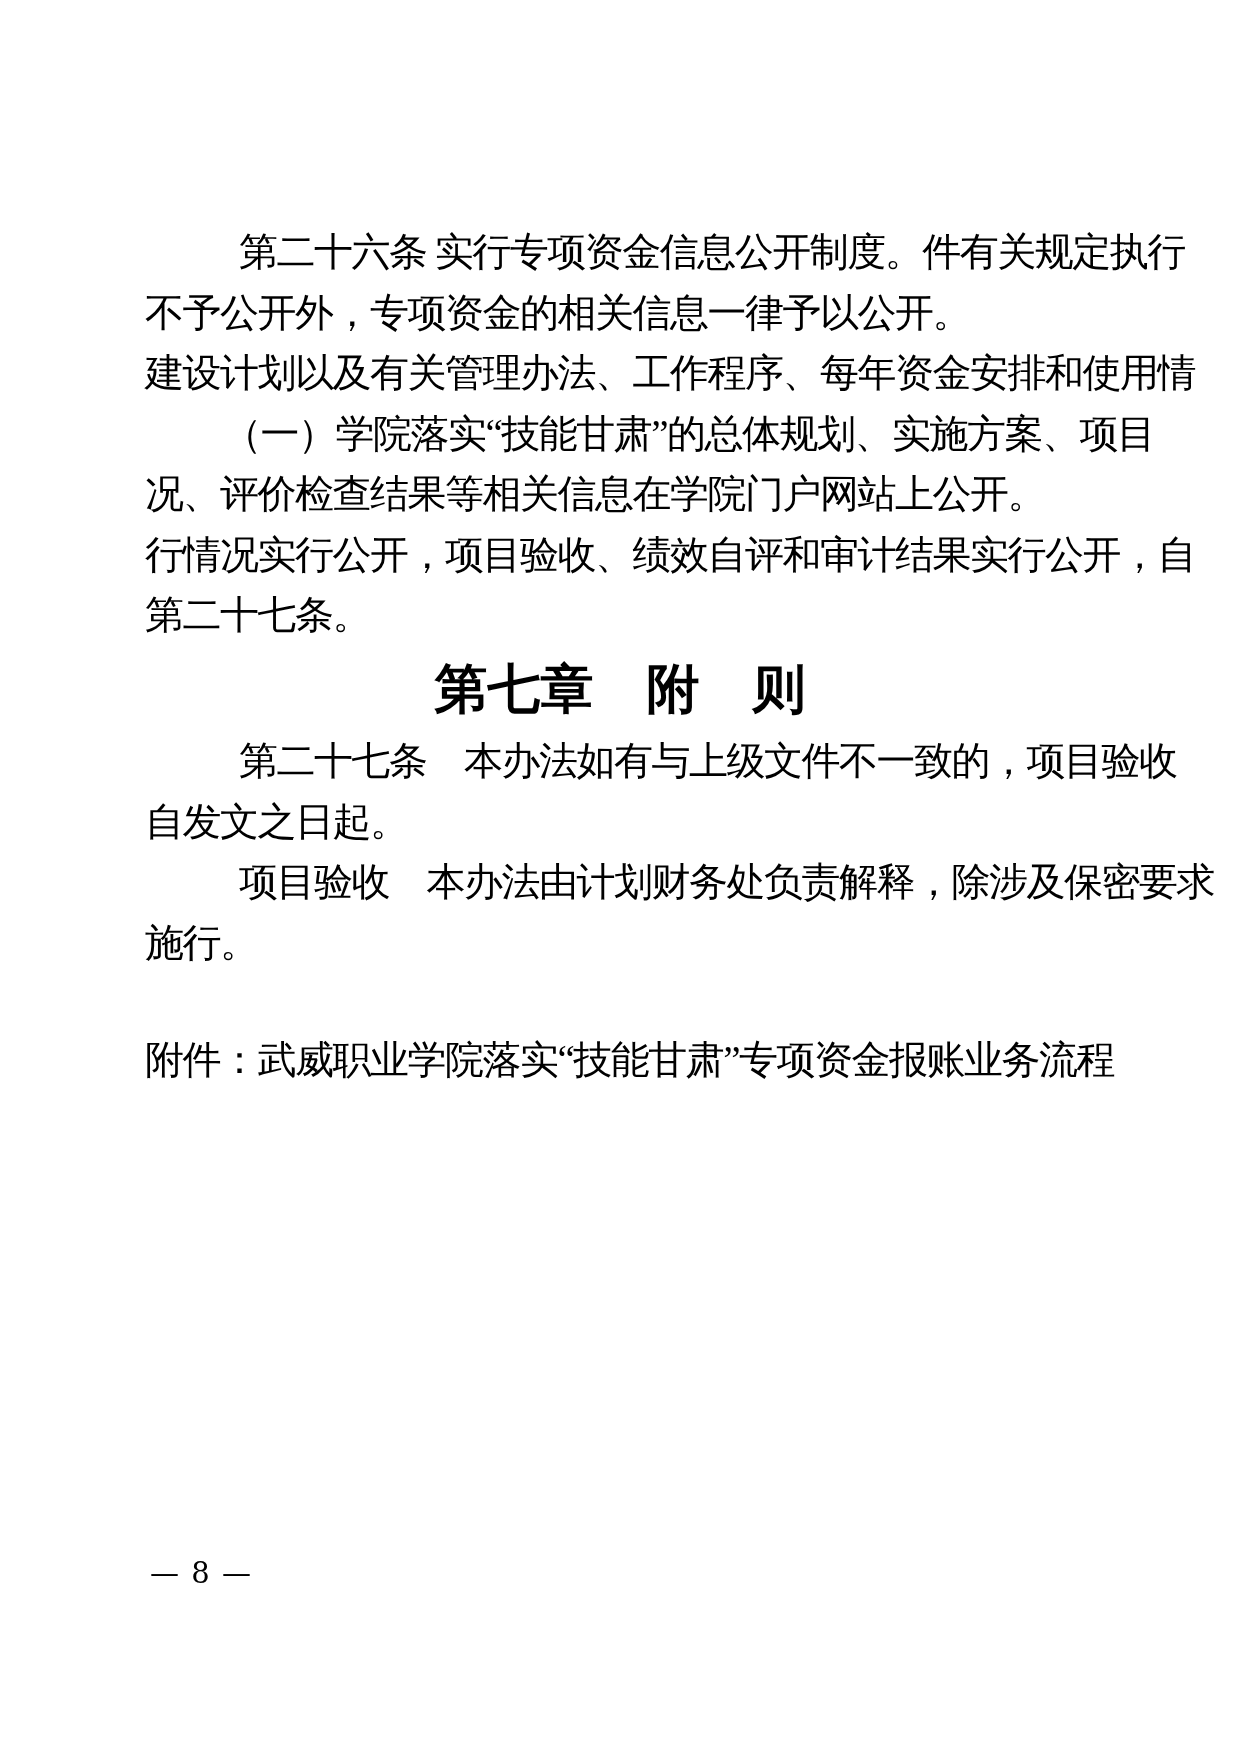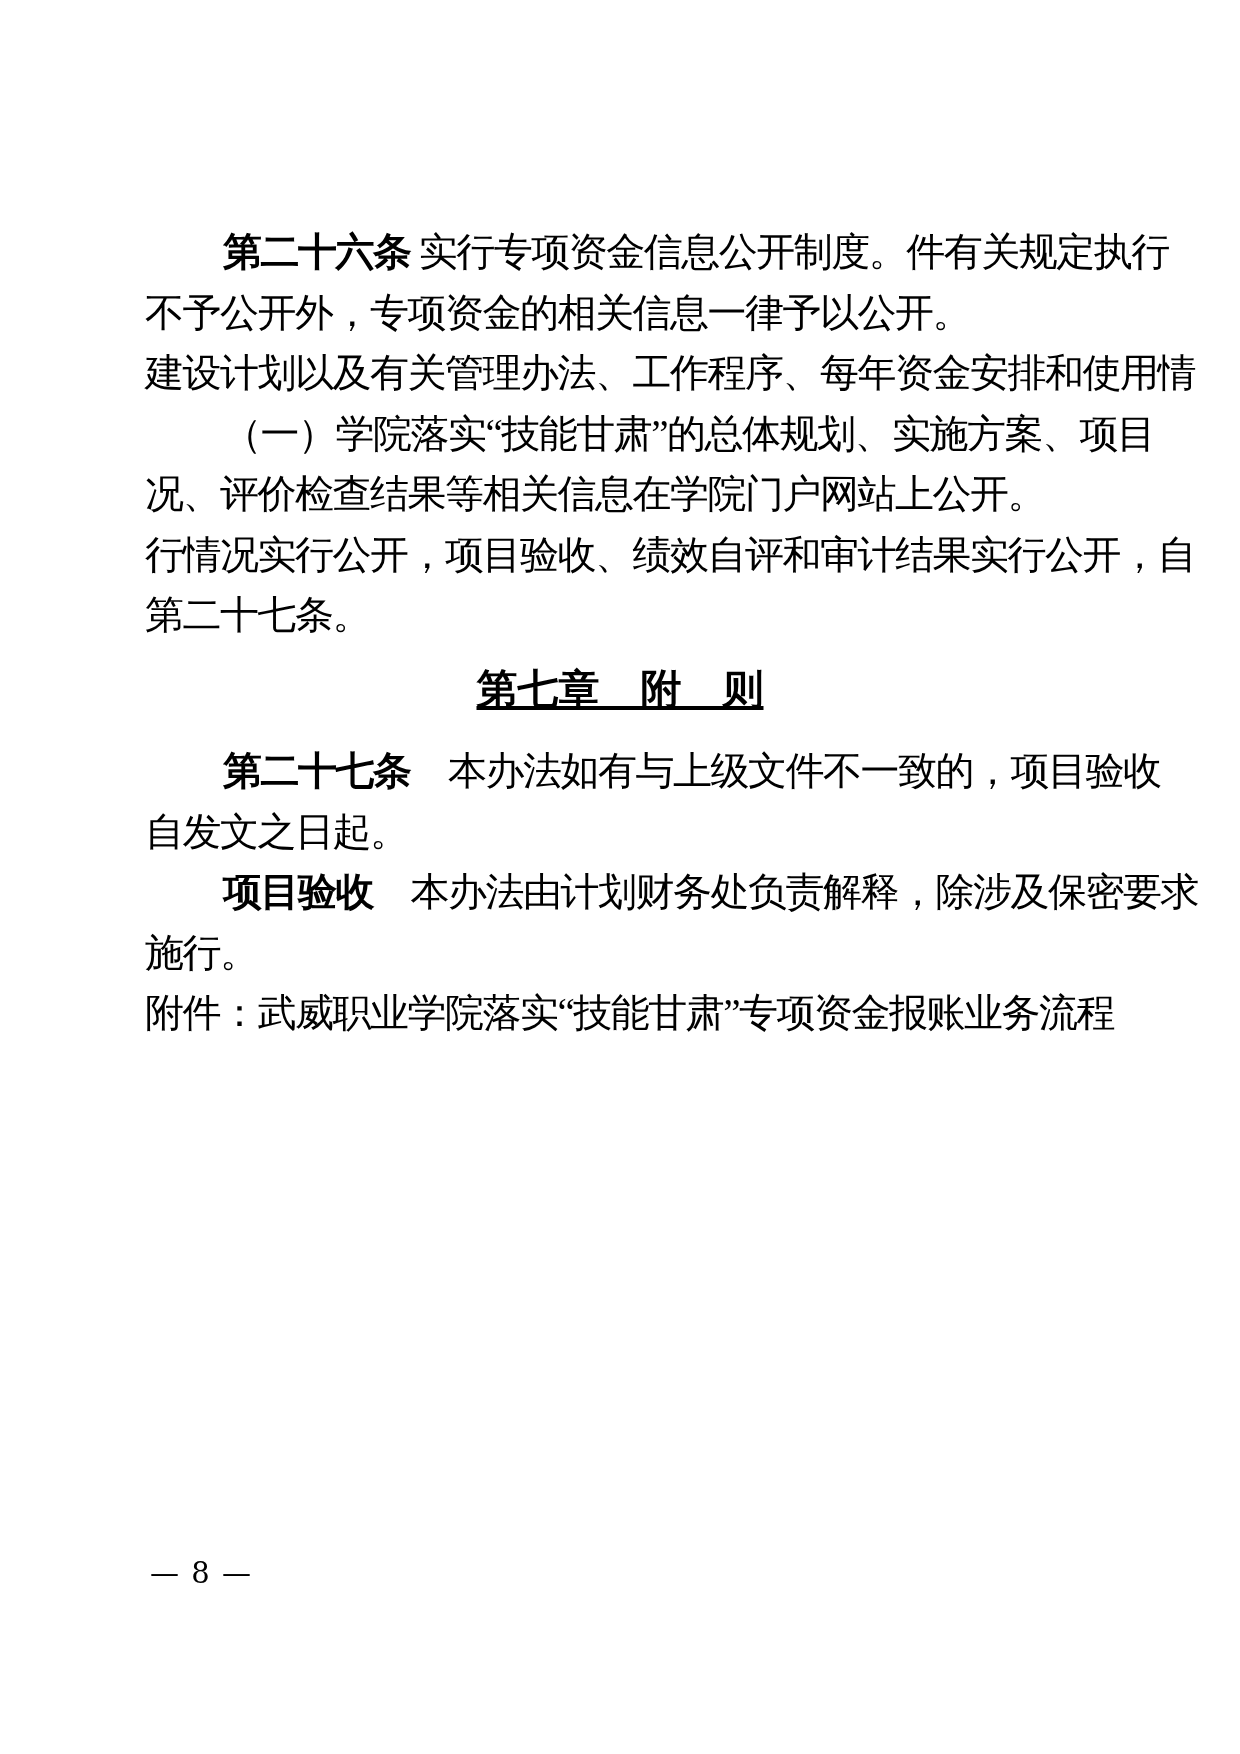--- a/index.html
+++ b/index.html
@@ -28,34 +28,35 @@
     text-align: left;
   }
   .line {
     display: block;
     white-space: nowrap;
   }
   .indent {
     text-indent: 78px;
   }
   .lbl {
-    font-weight: 700;
+    font-weight: 400;
+    margin-left: 16px;
   }
   .chapter-heading {
     display: block;
     font-weight: 700;
     text-align: center;
-    font-size: 41px;
+    font-size: 53px;
     letter-spacing: 0;
     margin-top: 13px;
-    margin-bottom: 22px;
+    margin-bottom: 12px;
     white-space: nowrap;
-    text-decoration: underline;
   }
   .attachment {
+    margin-top: 57px;
   }
   .footer {
     position: absolute;
     left: 150px;
     top: 1556px;
     font-size: 29px;
     letter-spacing: 1.5px;
     font-family: "DejaVu Serif", "Liberation Serif", serif;
     color: #000000;
     white-space: nowrap;

